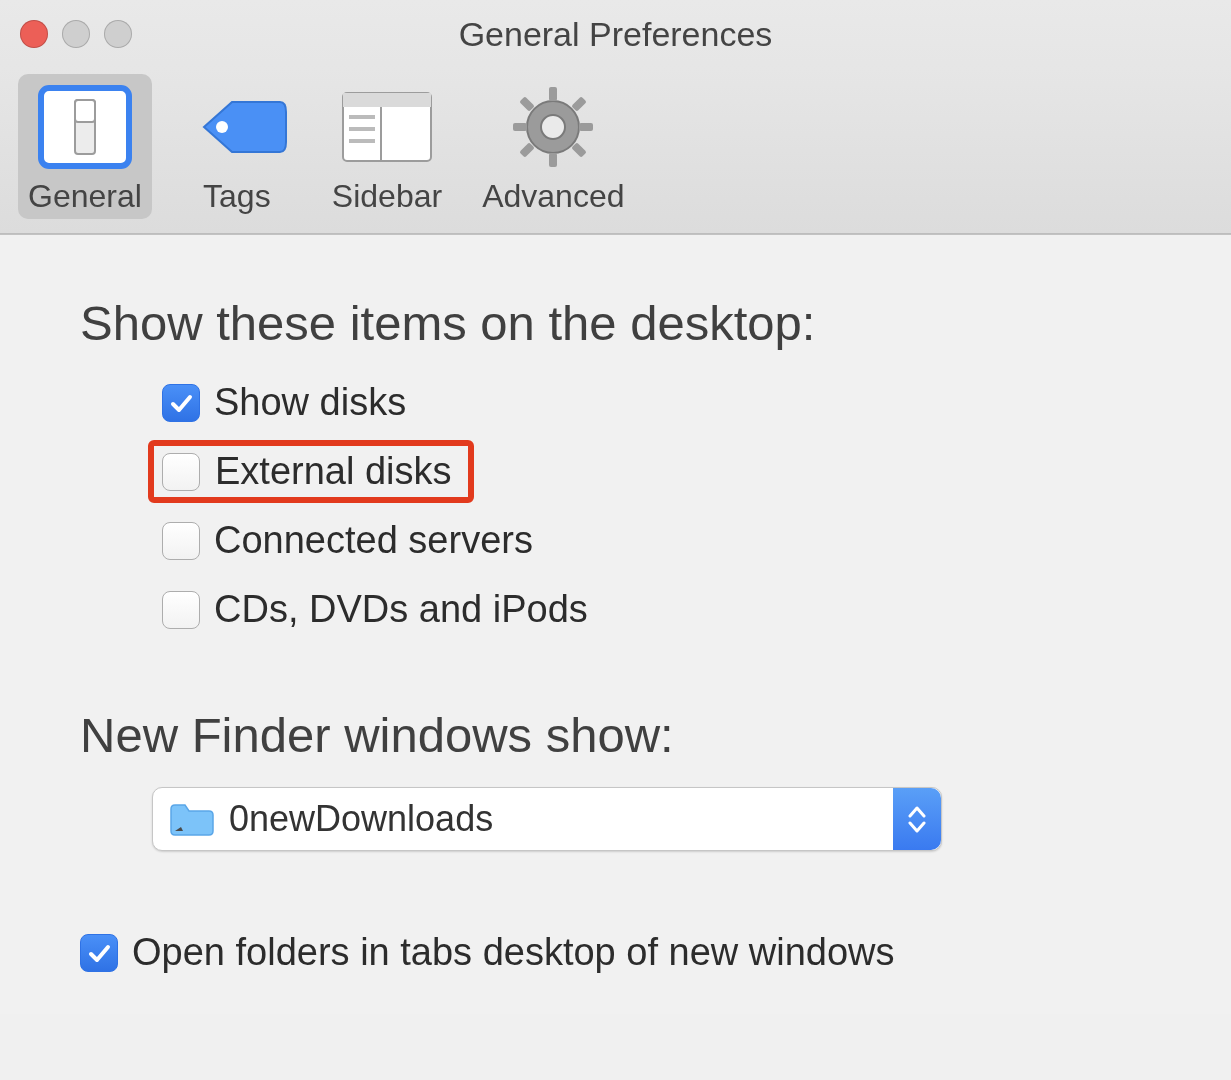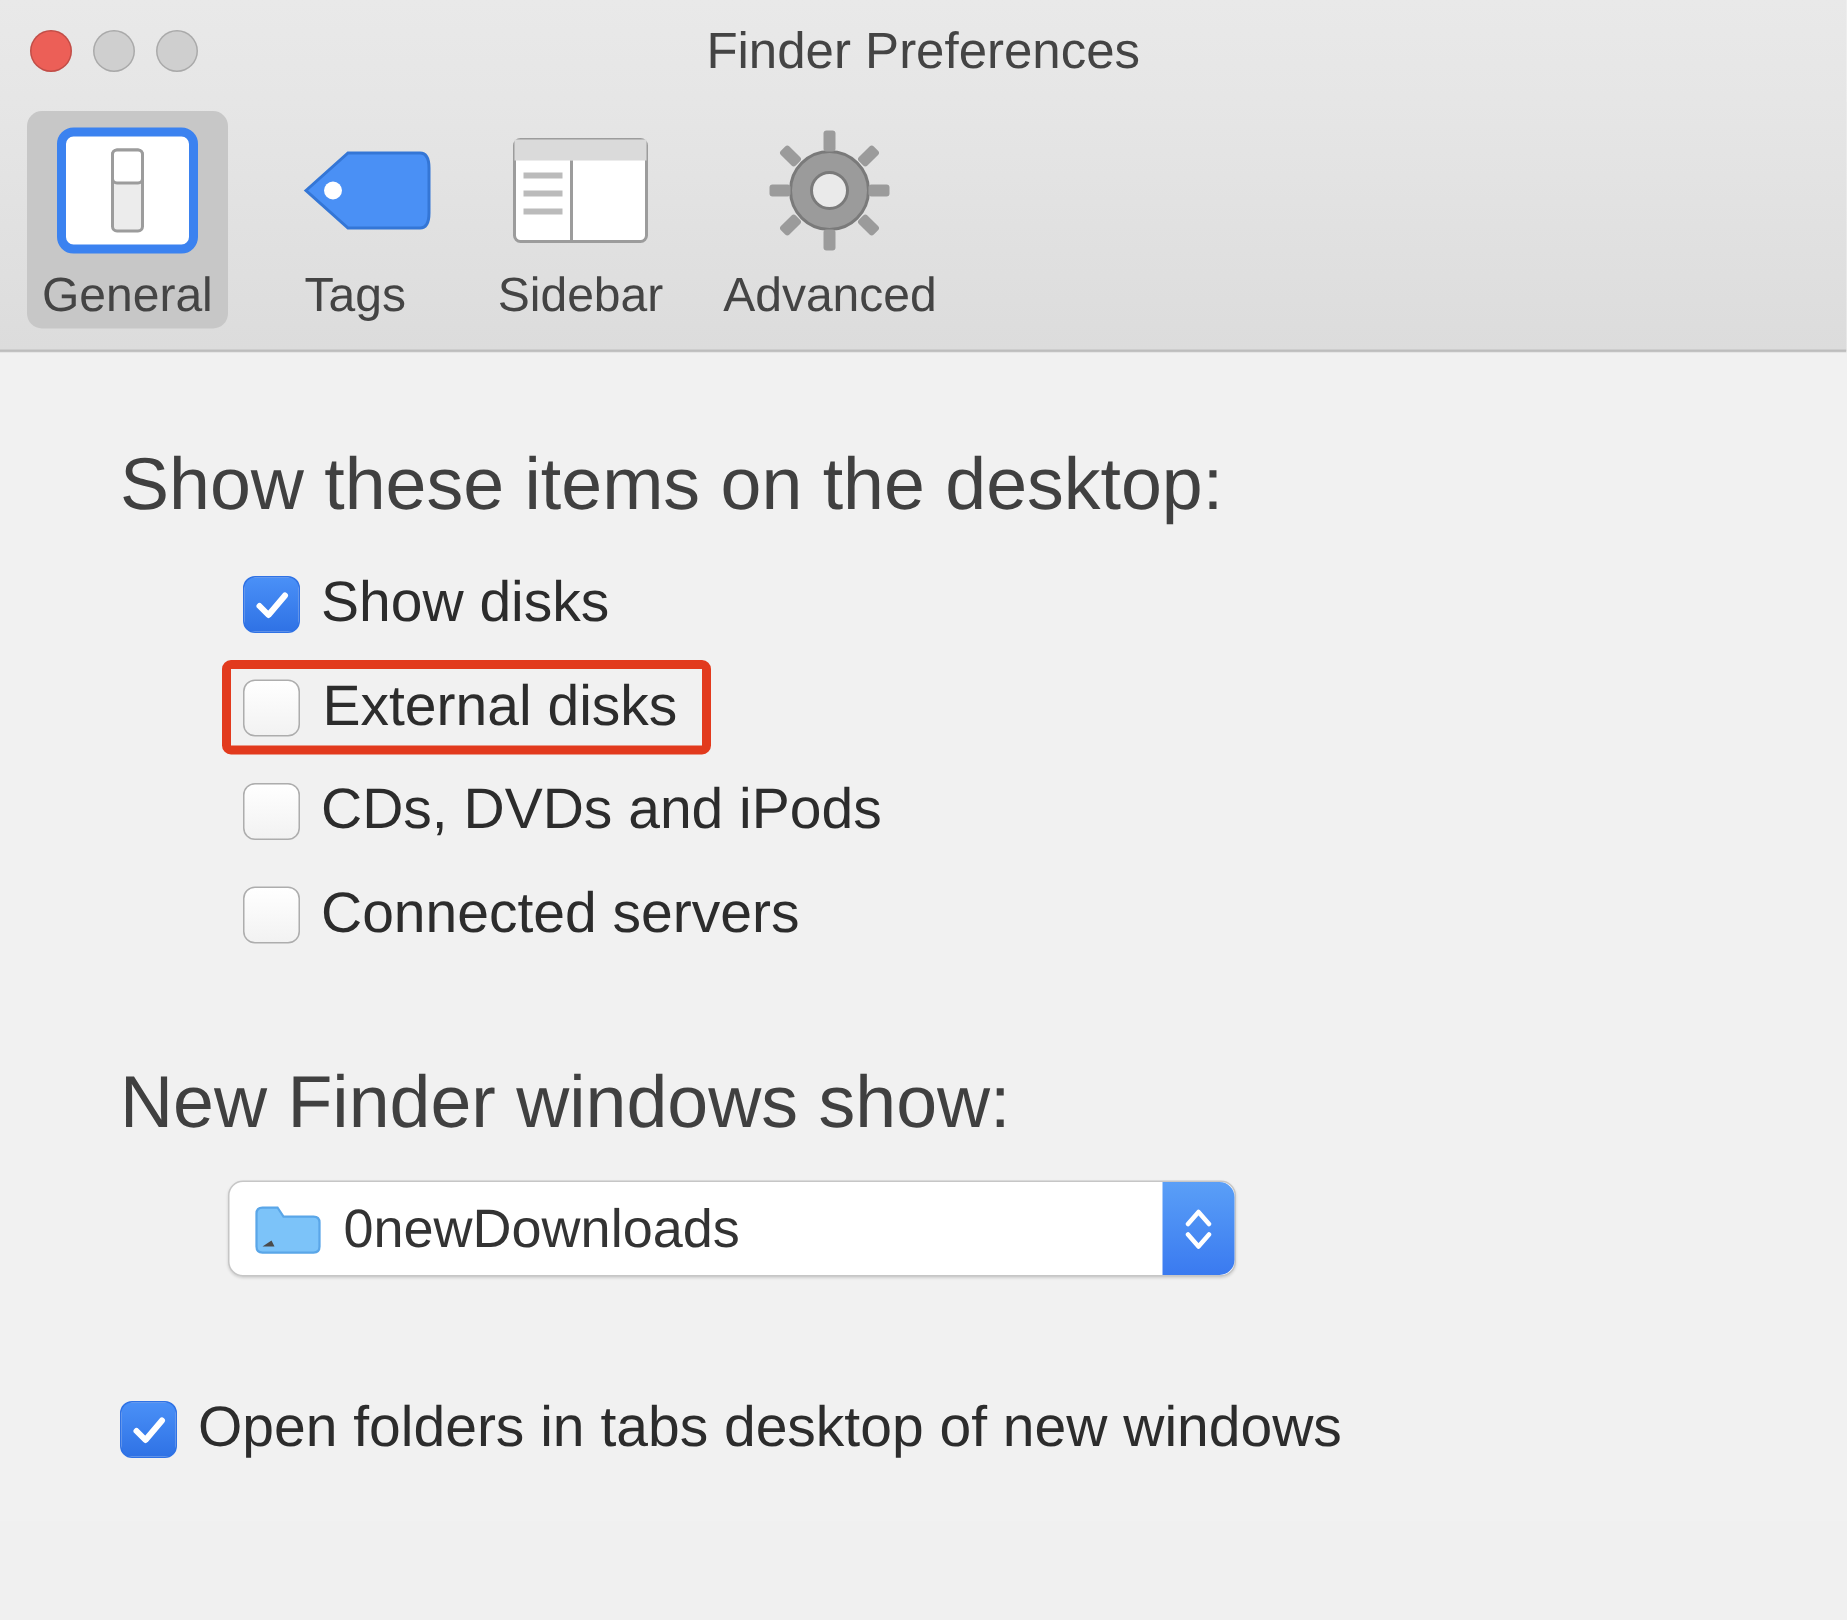--- a/index.html
+++ b/index.html
@@ -132,21 +132,21 @@
 
   .check-label {
     font-size: 38px;
     color: #2c2c2c;
   }
 
   .section-gap { height: 70px; }
 
   .dropdown {
     margin: 24px 0 0 72px;
-    width: 672px;
+    width: 790px;
     height: 64px;
     display: flex;
     align-items: center;
     background: #ffffff;
     border: 1px solid #c6c6c6;
     border-radius: 10px;
     box-shadow: 0 1px 2px rgba(0,0,0,0.15), inset 0 1px 0 rgba(255,255,255,0.7);
     position: relative;
     padding: 0 60px 0 16px;
   }
@@ -183,21 +183,21 @@
 <body>
 
 <div class="window">
 
   <div class="titlebar">
     <div class="traffic-lights">
       <div class="light close"></div>
       <div class="light minimize"></div>
       <div class="light zoom"></div>
     </div>
-    <div class="title">Finder Preferences</div>
+    <div class="title">General Preferences</div>
   </div>
 
   <div class="toolbar">
 
     <div class="tab active">
       <div class="tab-icon">
         <svg width="96" height="86" viewBox="0 0 96 86">
           <rect x="4" y="4" width="88" height="78" rx="8" fill="#ffffff" stroke="#3b82f0" stroke-width="6"></rect>
           <rect x="38" y="16" width="20" height="54" rx="3" fill="#ececec" stroke="#9c9c9c" stroke-width="2"></rect>
           <rect x="38" y="16" width="20" height="22" rx="3" fill="#ffffff" stroke="#9c9c9c" stroke-width="2"></rect>
@@ -274,28 +274,28 @@
       <span class="checkbox">
         
       </span>
       <span class="check-label">External disks</span>
     </label>
 
     <label class="check-row">
       <span class="checkbox">
         
       </span>
-      <span class="check-label">CDs, DVDs and iPods</span>
+      <span class="check-label">Connected servers</span>
     </label>
 
     <label class="check-row">
       <span class="checkbox">
         
       </span>
-      <span class="check-label">Connected servers</span>
+      <span class="check-label">CDs, DVDs and iPods</span>
     </label>
 
   </div>
 
   <div class="section-gap"></div>
 
   <div class="section-label">New Finder windows show:</div>
 
   <div class="dropdown">
     <span class="dropdown-icon">

